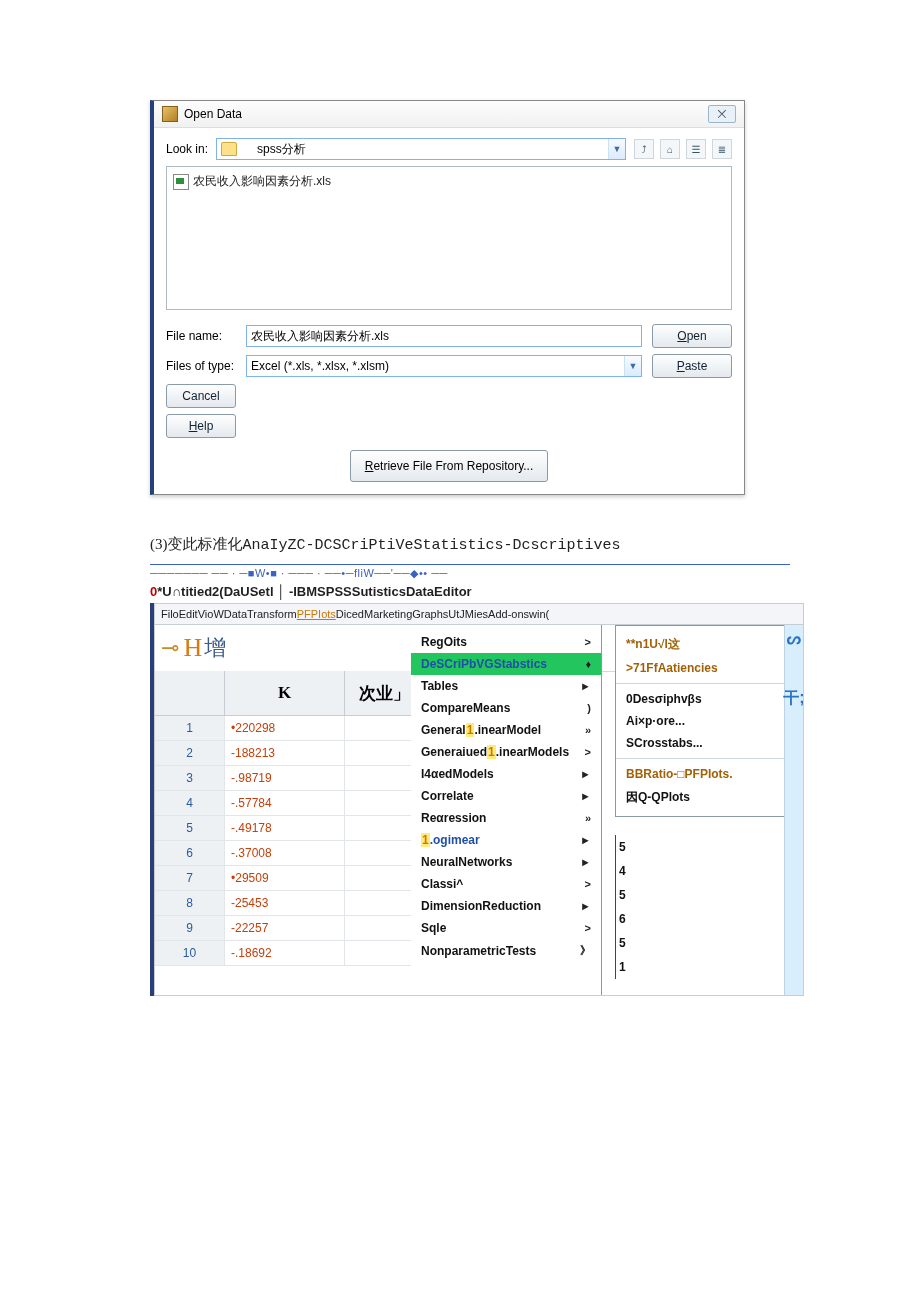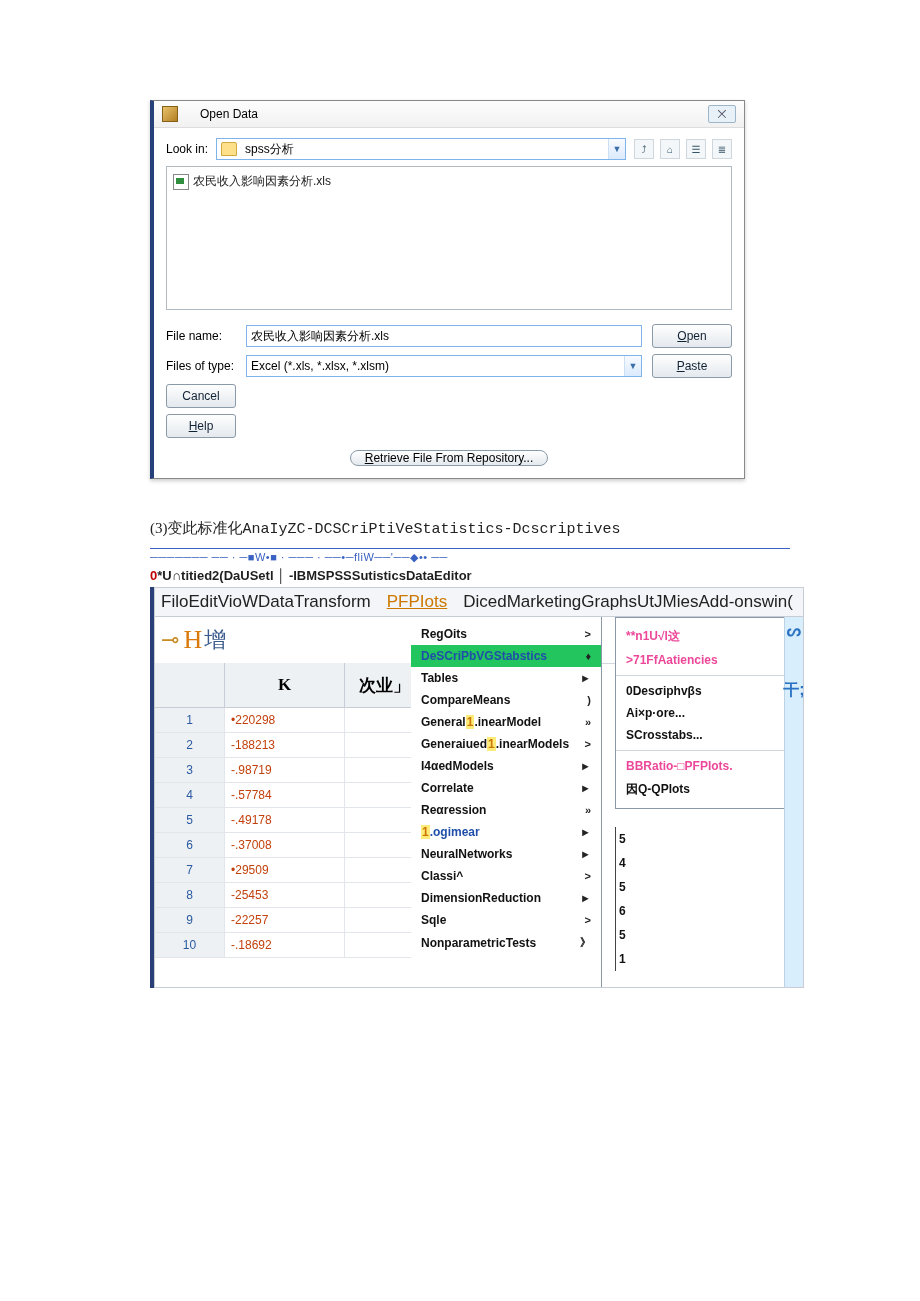--- a/index.html
+++ b/index.html
@@ -20,21 +20,21 @@
     background: #fff;
   }
   .dialog-title {
     display:flex;
     align-items:center;
     justify-content:space-between;
     padding:4px 8px;
     background:linear-gradient(#fdfdfd,#f1f1f1);
     border-bottom:1px solid #ddd;
   }
-  .dialog-title-left{display:flex;align-items:center;gap:22px;}
+  .dialog-title-left{display:flex;align-items:center;gap:6px;}
   .cube-icon{
     width:14px;height:14px;display:inline-block;
     background:linear-gradient(135deg,#e7c26b,#b37f23);
     border:1px solid #876017;
   }
   .close-x{
     width:26px;height:16px;border:1px solid #9db5c9;
     background:#e9f1f8;color:#556;
     display:flex;align-items:center;justify-content:center;
     font-size:11px;border-radius:2px;
@@ -82,23 +82,23 @@
     display:flex;align-items:center;justify-content:center;
     font-size:12px;color:#123;
   }
   .btn u{text-decoration:underline;}
   .chk-row{grid-column:1 / span 2;display:flex;align-items:center;gap:6px;padding-left:70px;}
   .chk{
     width:13px;height:13px;border:1px solid #8aa0b4;background:#f5f9fc;
   }
   .retrieve-row{grid-column:1 / span 3;display:flex;justify-content:center;margin-top:6px;}
   .retrieve-btn{
-    border:1px solid #8a9aa8;border-radius:11px;
+    border:1px solid #8a9aa8;border-radius:3px;
     background:linear-gradient(#fefefe,#e4e9ee);
-    padding:0 14px;font-size:12px;
+    padding:8px 14px;font-size:12px;
   }
 
   
   .caption{
     margin:40px 0 10px 130px;
     font-family:"Courier New",monospace;
     font-size:15px;color:#222;
   }
   .caption .cn{font-family:SimSun,serif;}
 
@@ -114,22 +114,22 @@
   }
   .windowtitle .red{color:#c00000;}
 
   
   .spss{
     margin-left:130px;width:650px;border-left:4px solid #2a3f78;
     background:#fff;
   }
   .spss-menubar{
     background:#f3f5f8;border:1px solid #c7cdd4;border-bottom:none;
-    padding:4px 6px;font-size:17px;color:#222;
-    display:flex;gap:16px;flex-wrap:wrap;
+    padding:4px 6px;font-size:11px;color:#222;
+    display:flex;gap:0;flex-wrap:wrap;
   }
   .spss-menubar span{margin-right:0;}
   .spss-menubar .hl{color:#c70;text-decoration:underline;}
 
   .spss-body{
     position:relative;border:1px solid #c7cdd4;height:370px;overflow:hidden;
   }
   .spss-toolbar{
     height:46px;border-bottom:1px solid #d2d7dd;background:#fff;
     display:flex;align-items:center;gap:6px;padding:0 6px;
@@ -167,21 +167,21 @@
   .menu-col .mi.on{background:#22c55e;}
   .menu-col .mi .lhl{color:#c70;background:#ffeb7a;padding:0 1px;}
   .menu-col .mi.blue{color:#1f4fa8;}
   
   .sub-col{
     position:absolute;left:460px;top:0;width:170px;
     background:#fff;border:1px solid #8a98a7;
     font-size:12px;color:#111;padding:6px 0;
   }
   .sub-col .si{padding:4px 10px;font-weight:bold;}
-  .sub-col .si .blue{color:#ec4899;}
+  .sub-col .si .blue{color:#a16207;}
   .sub-col hr{border:none;border-top:1px solid #cfd6dc;margin:4px 0;}
   
   .right-strip{
     position:absolute;right:0;top:0;bottom:0;width:18px;background:#d9eefc;border-left:1px solid #bcd3e6;
     display:flex;flex-direction:column;align-items:center;justify-content:flex-start;color:#2a72c4;font-size:16px;font-weight:bold;padding-top:4px;gap:40px;
   }
   
   .side-nums{
     position:absolute;left:460px;top:210px;width:20px;
     font-size:12px;font-weight:bold;color:#111;
@@ -197,21 +197,21 @@
       <span class="cube-icon"></span>
       <span>Open Data</span>
     </div>
     <div class="close-x">⨉</div>
   </div>
   <div class="dialog-body">
     <div class="lookin-row">
       <span>Look in:</span>
       <div class="lookin-combo">
         <span class="folder-icon"></span>
-        <span style="margin-left:8px">spss分析</span>
+        <span style="margin-left:20px">spss分析</span>
         <span class="combo-arrow">▼</span>
       </div>
       <div class="toolbar-icons">
         <div class="tb-icon">⤴</div>
         <div class="tb-icon">⌂</div>
         <div class="tb-icon">☰</div>
         <div class="tb-icon">≣</div>
       </div>
     </div>
     <div class="file-area">

